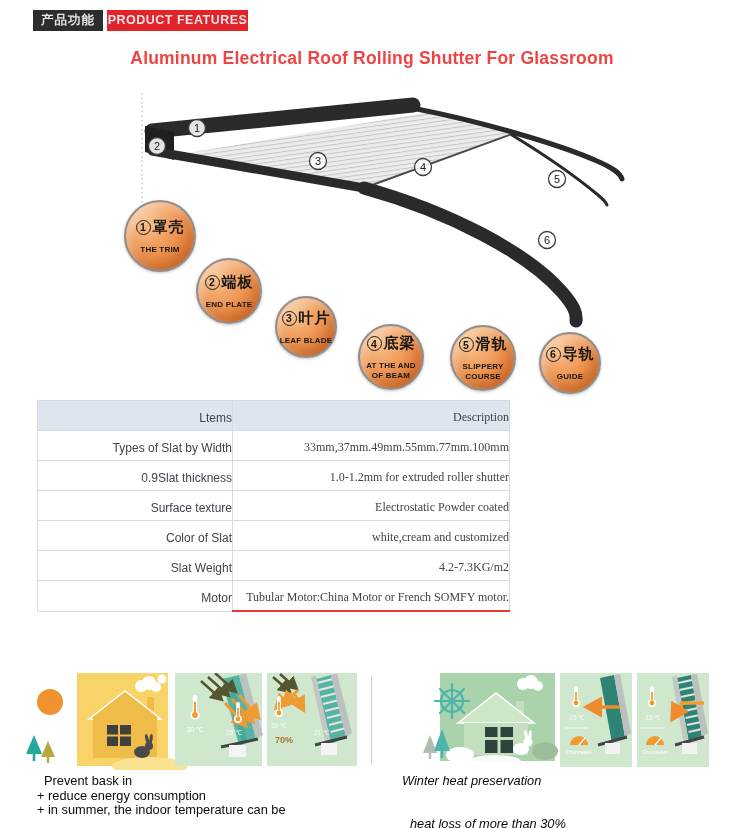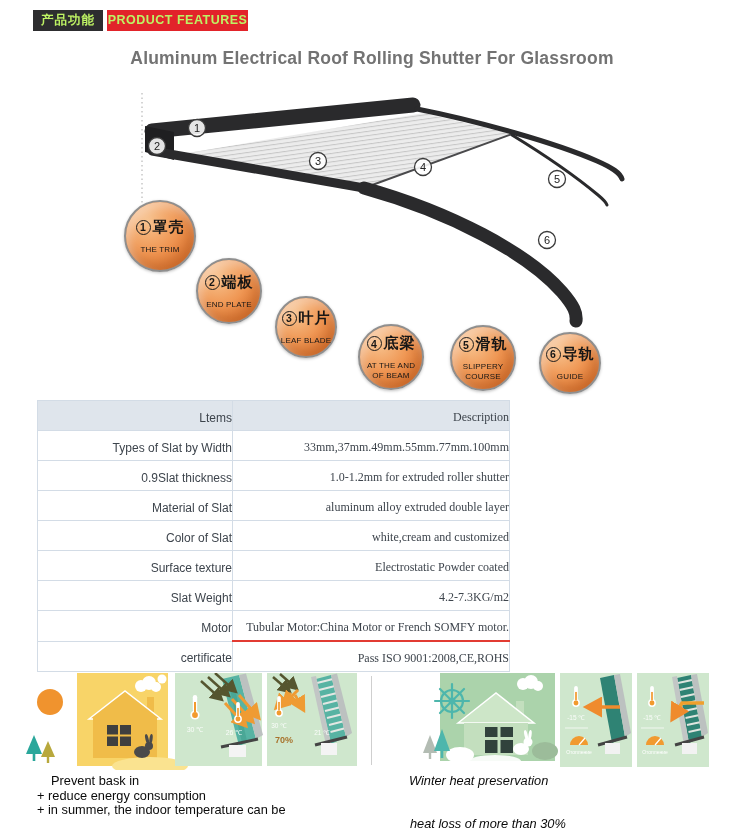--- a/index.html
+++ b/index.html
@@ -1,42 +1,42 @@
 <!DOCTYPE html>
 <html><head>
 <meta charset="utf-8">
 <style>
   html,body{margin:0;padding:0;background:#fff;}
   .page{position:relative;width:744px;height:828px;background:#fff;overflow:hidden;
         font-family:"Liberation Sans",sans-serif;color:#111;}
 
   
   .badge-row{position:absolute;left:33px;top:10px;display:flex;gap:4px;}
-  .badge{height:21px;line-height:21px;text-align:center;color:#bef264;font-size:12.5px;font-weight:bold;}
+  .badge{height:21px;line-height:21px;text-align:center;color:#e5e5e5;font-size:12.5px;font-weight:bold;}
   .badge-cn{width:70px;background:#2d2d2f;letter-spacing:1px;}
   .badge-en{width:141px;background:#e2232a;letter-spacing:.5px;}
 
   
   .title{position:absolute;left:0;top:48px;width:744px;margin:0;text-align:center;
-         font-size:17.5px;font-weight:bold;letter-spacing:.2px;color:#737373;}
+         font-size:17.5px;font-weight:bold;letter-spacing:.2px;color:#ef4444;}
 
   
   .diagram{position:absolute;left:0;top:85px;width:744px;height:312px;}
   .diagram svg{position:absolute;left:0;top:0;}
 
   
   .obadge{position:absolute;border-radius:50%;border:2px solid #8f8f8f;box-sizing:border-box;
           background:radial-gradient(circle at 32% 28%, #f7c28e 0%, #f09a58 42%, #e5772f 78%, #d96c28 100%);
           box-shadow:0 1px 3px rgba(0,0,0,.25), inset 4px 6px 10px rgba(255,255,255,.40), inset -5px -7px 12px rgba(0,0,0,.12);
           display:flex;flex-direction:column;align-items:center;justify-content:center;color:#161616;}
   .obadge .l1{display:flex;align-items:center;gap:2px;font-weight:bold;}
   .obadge .num{display:inline-flex;align-items:center;justify-content:center;width:15px;height:15px;
                border:1.5px solid #1d1d1d;border-radius:50%;font-size:10.5px;font-weight:bold;box-sizing:border-box;}
   .obadge .cn{font-size:15px;font-weight:bold;letter-spacing:1px;}
-  .obadge .l2{font-size:8px;font-weight:normal;text-align:center;line-height:9.5px;margin-top:8px;
+  .obadge .l2{font-size:8px;font-weight:bold;text-align:center;line-height:9.5px;margin-top:8px;
               max-width:58px;letter-spacing:.2px;}
 
   
   .spec{position:absolute;left:37px;top:400px;width:473px;border-collapse:collapse;
         font-size:12px;color:#3d444c;table-layout:fixed;}
   .spec td,.spec th{border:1px solid #d3dce6;height:25px;padding:4px 0 0 12px;text-align:right;
                     font-weight:normal;vertical-align:middle;}
   .spec th{background:#dfe5ec;}
   .spec col.c1{width:195px;}
   .spec td.desc,.spec th.desc{padding-left:9px;font-family:Liberation Serif, serif;}
@@ -47,21 +47,21 @@
   .info svg{position:absolute;top:0;}
   .svg-summer{left:25px;}
   .svg-winter{left:390px;}
   .vdiv{position:absolute;left:371px;top:3px;width:1px;height:89px;background:#cfcfcf;}
   .info text{font-family:"Liberation Sans",sans-serif;}
 
   
   .caption{position:absolute;top:774px;font-size:12.8px;line-height:14.6px;color:#0a0a0a;}
   .cap-left{left:37px;}
   .cap-right{left:395px;font-style:italic;}
-  .caption .ln1{margin-left:14px;}
+  .caption .ln1{margin-left:7px;}
   .caption .indent{margin-left:18px;margin-top:28px;}
   .cap-right .indent{margin-left:15px;}
 </style>
 </head>
 <body>
 
 <div class="page">
 
   <div class="badge-row">
     <div class="badge badge-cn">产品功能</div>
@@ -176,42 +176,34 @@
     </tr>
     <tr>
       <td>Types of Slat by Width</td>
       <td class="desc">33mm,37mm.49mm.55mm.77mm.100mm</td>
     </tr>
     <tr>
       <td>0.9Slat thickness</td>
       <td class="desc">1.0-1.2mm for extruded roller shutter</td>
     </tr>
     <tr>
-      <td>Material of Slat</td>
-      <td class="desc">aluminum alloy extruded double layer</td>
+      <td>Surface texture</td>
+      <td class="desc">Electrostatic Powder coated</td>
     </tr>
     <tr>
       <td>Color of Slat</td>
       <td class="desc">white,cream and customized</td>
     </tr>
     <tr>
-      <td>Surface texture</td>
-      <td class="desc">Electrostatic Powder coated</td>
-    </tr>
-    <tr>
       <td>Slat Weight</td>
       <td class="desc">4.2-7.3KG/m2</td>
     </tr>
     <tr>
       <td>Motor</td>
       <td class="desc red-underline">Tubular Motor:China Motor or French SOMFY motor.</td>
-    </tr>
-    <tr>
-      <td>certificate</td>
-      <td class="desc">Pass ISO 9001:2008,CE,ROHS</td>
     </tr>
   </tbody>
     </table>
 
   <div class="info">
 
     <svg class="svg-summer" width="335" height="97" viewBox="0 0 335 97">
       <defs>
         <marker id="ao" markerWidth="6" markerHeight="6" refX="4" refY="3" orient="auto">
             <path d="M0,0 L5.5,3 L0,6 Z" fill="#ef9b33"></path>

